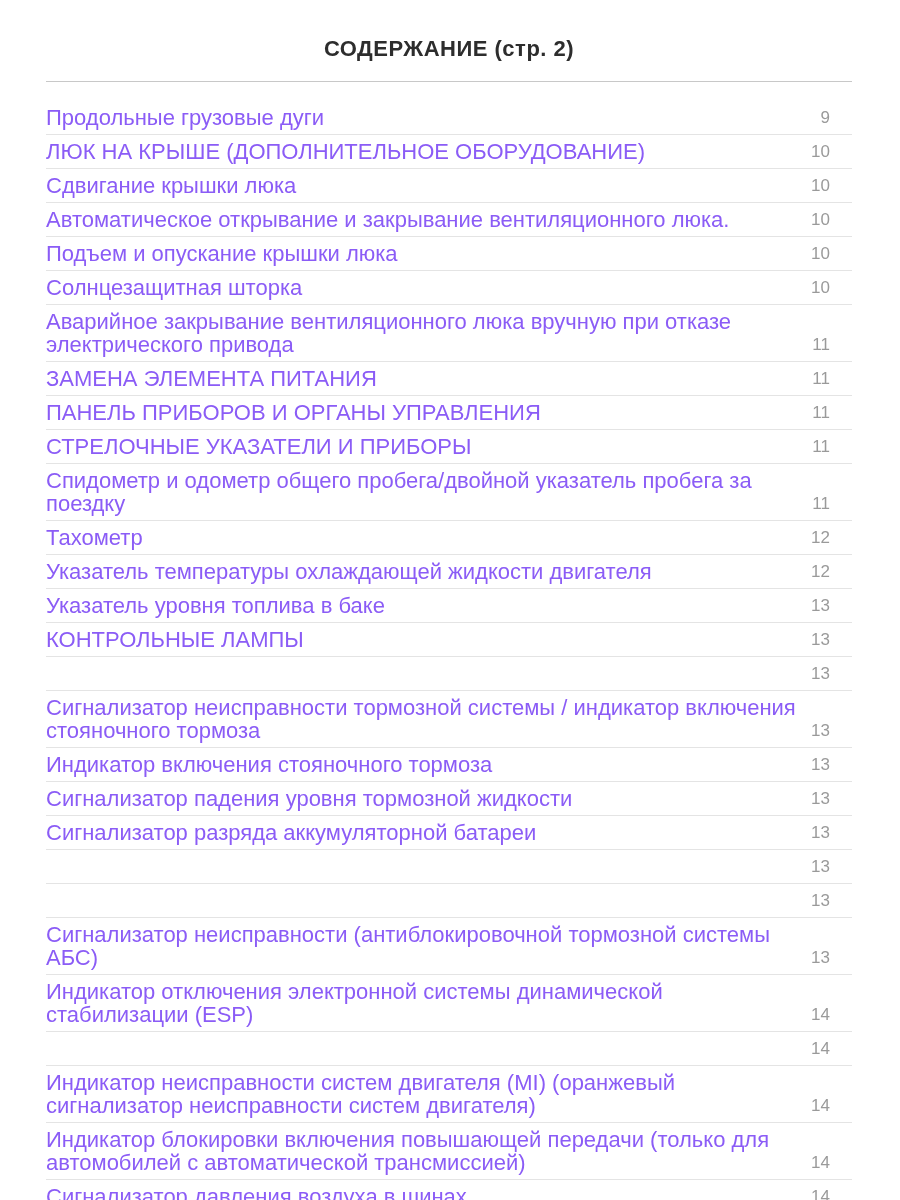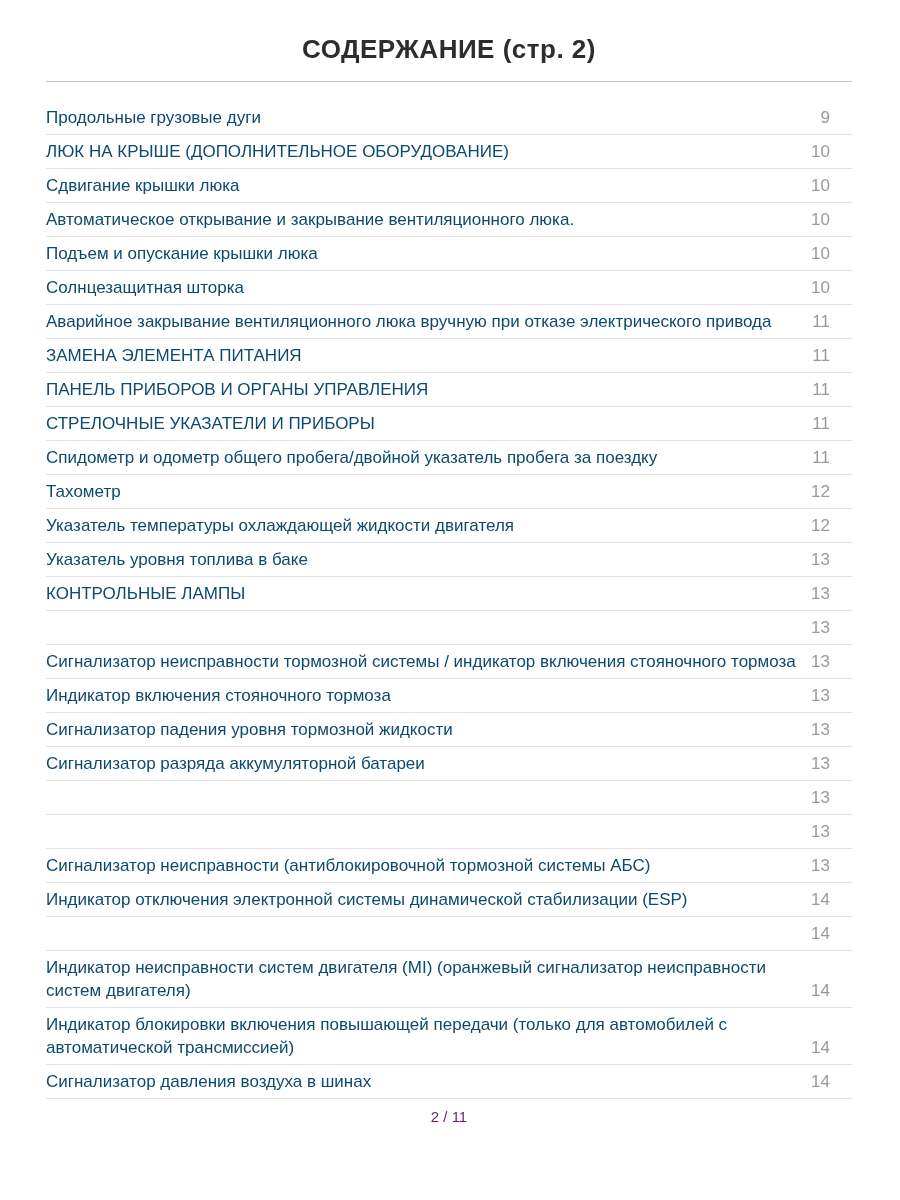--- a/index.html
+++ b/index.html
@@ -11,21 +11,21 @@
     overflow: hidden;
   }
   .page {
     width: 900px;
     height: 1200px;
     padding: 0 48px 0 46px;
   }
   .doc-title {
     margin-top: 33px;
     text-align: center;
-    font-size: 26px;
+    font-size: 22px;
     font-weight: bold;
     letter-spacing: 0.5px;
     line-height: 32px;
     color: #2d2d2d;
   }
   .title-divider {
     margin-top: 16px;
     height: 1px;
     background: #c8c8c8;
   }
@@ -34,23 +34,23 @@
   }
   .toc-row {
     display: flex;
     align-items: flex-end;
     padding: 5px 0;
     border-bottom: 1px solid #e4e4e4;
     cursor: default;
   }
   .toc-label {
     width: 764px;
-    font-size: 17px;
+    font-size: 22px;
     line-height: 23px;
-    color: #0c4a6e;
+    color: #8b5cf6;
   }
   .toc-page {
     flex: 1;
     text-align: right;
     padding-right: 22px;
     font-size: 17px;
     line-height: 23px;
     color: #9a9a9a;
   }
   .footer {

